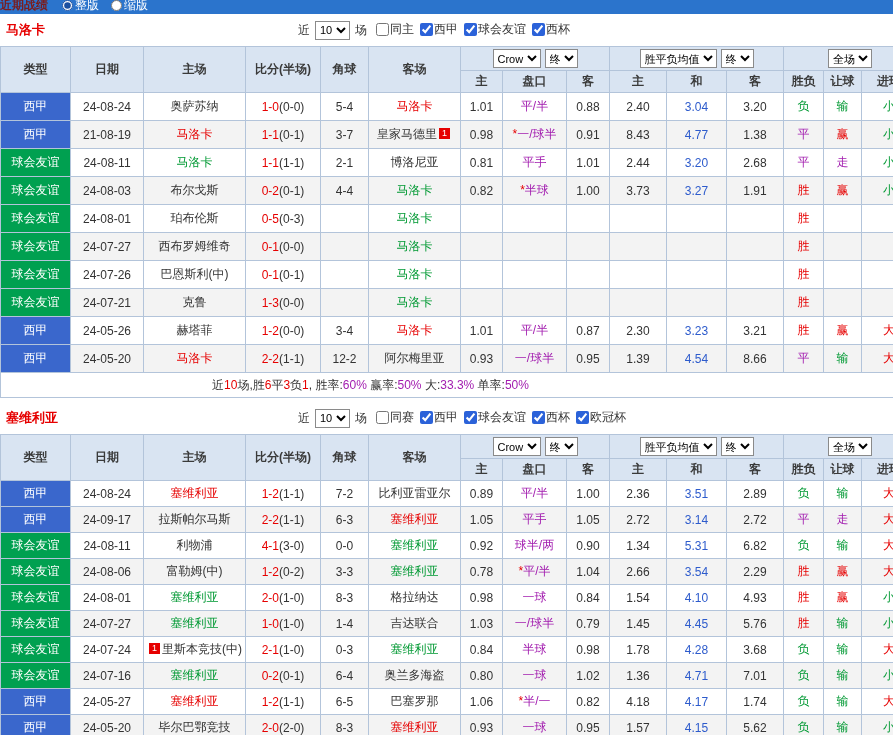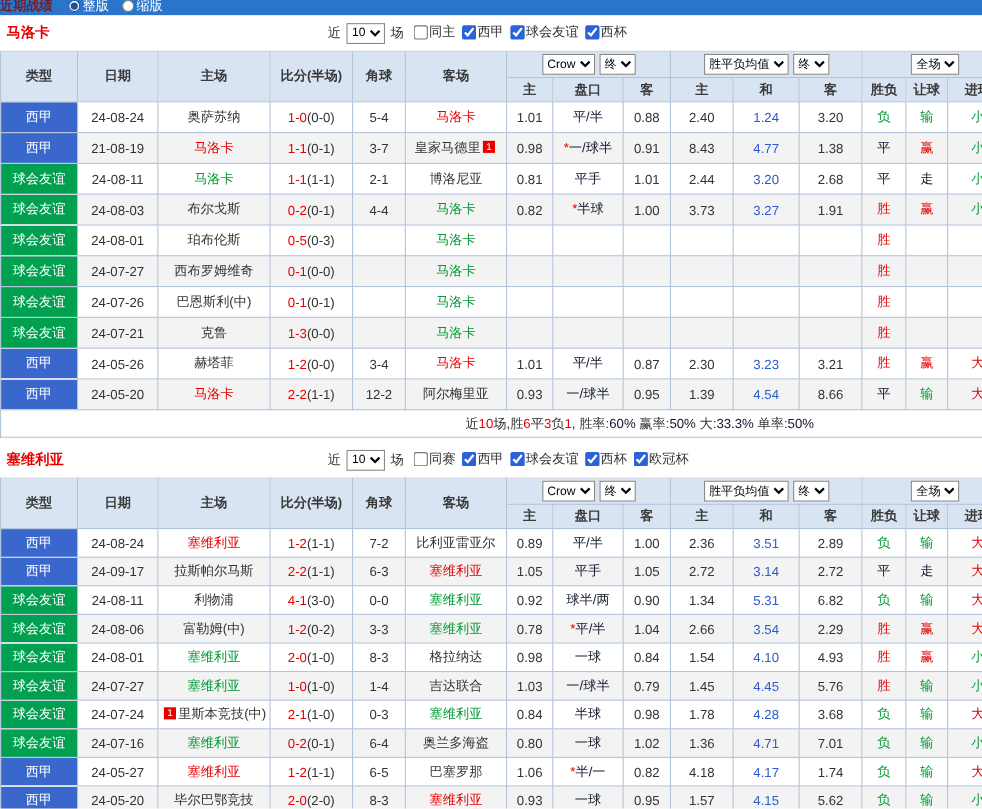--- a/index.html
+++ b/index.html
@@ -24,28 +24,28 @@
   thead th{background:#d9e4f2;color:#3a3a3a;font-weight:bold;font-size:12px}
   tr.group th{height:24px}
   tr.labels th{height:22px}
   table.t1 tbody td{height:28px}
   table.t2 tbody td{height:26px}
   tbody tr:nth-child(even){background:#f3f3f3}
   td.type-league{background:#3a67cc;color:#fff}
   td.type-friendly{background:#00a050;color:#fff}
   .c-red{color:#e60000}
   .c-green{color:#009933}
-  .c-blue{color:#0f172a}
+  .c-blue{color:#a21caf}
   .c-blue2{color:#2d5bcc}
   .c-dim{color:#333}
   .star{color:#e60000}
   .badge{display:inline-block;min-width:11px;height:11px;line-height:11px;background:#e60000;
     color:#fff;font-size:9px;text-align:center;margin:0 2px;vertical-align:2px;padding:0 1px}
   .summary{width:916px;height:25px;border:1px solid #b3c4da;border-top:0;display:flex;align-items:center}
-  .summary-inner{width:739px;text-align:right}
+  .summary-inner{width:739px;text-align:center}
   .gap{height:4px}
 </style>
 </head>
 <body>
 
 <div class="topbar">
   <div class="topbar-inner">
     <span class="topbar-title">近期战绩</span>
     <span style="display:inline-flex;gap:12px">
         <label class="rad">
@@ -135,21 +135,21 @@
           <td class="type-league"><span>西甲</span></td>
           <td><span>24-08-24</span></td>
           <td><span>奥萨苏纳</span></td>
           <td><span class="c-red">1-0</span><span class="c-dim">(0-0)</span></td>
           <td><span>5-4</span></td>
           <td><span class="c-red">马洛卡</span></td>
           <td><span>1.01</span></td>
           <td><span class="c-blue">平/半</span></td>
           <td><span>0.88</span></td>
           <td><span>2.40</span></td>
-          <td><span class="c-blue2">1.24</span></td>
+          <td><span class="c-blue2">3.04</span></td>
           <td><span>3.20</span></td>
           <td><span class="c-green">负</span></td>
           <td><span class="c-green">输</span></td>
           <td><span class="c-green">小</span></td>
         </tr>
         <tr>
           <td class="type-league"><span>西甲</span></td>
           <td><span>21-08-19</span></td>
           <td><span class="c-red">马洛卡</span></td>
           <td><span class="c-red">1-1</span><span class="c-dim">(0-1)</span></td>

